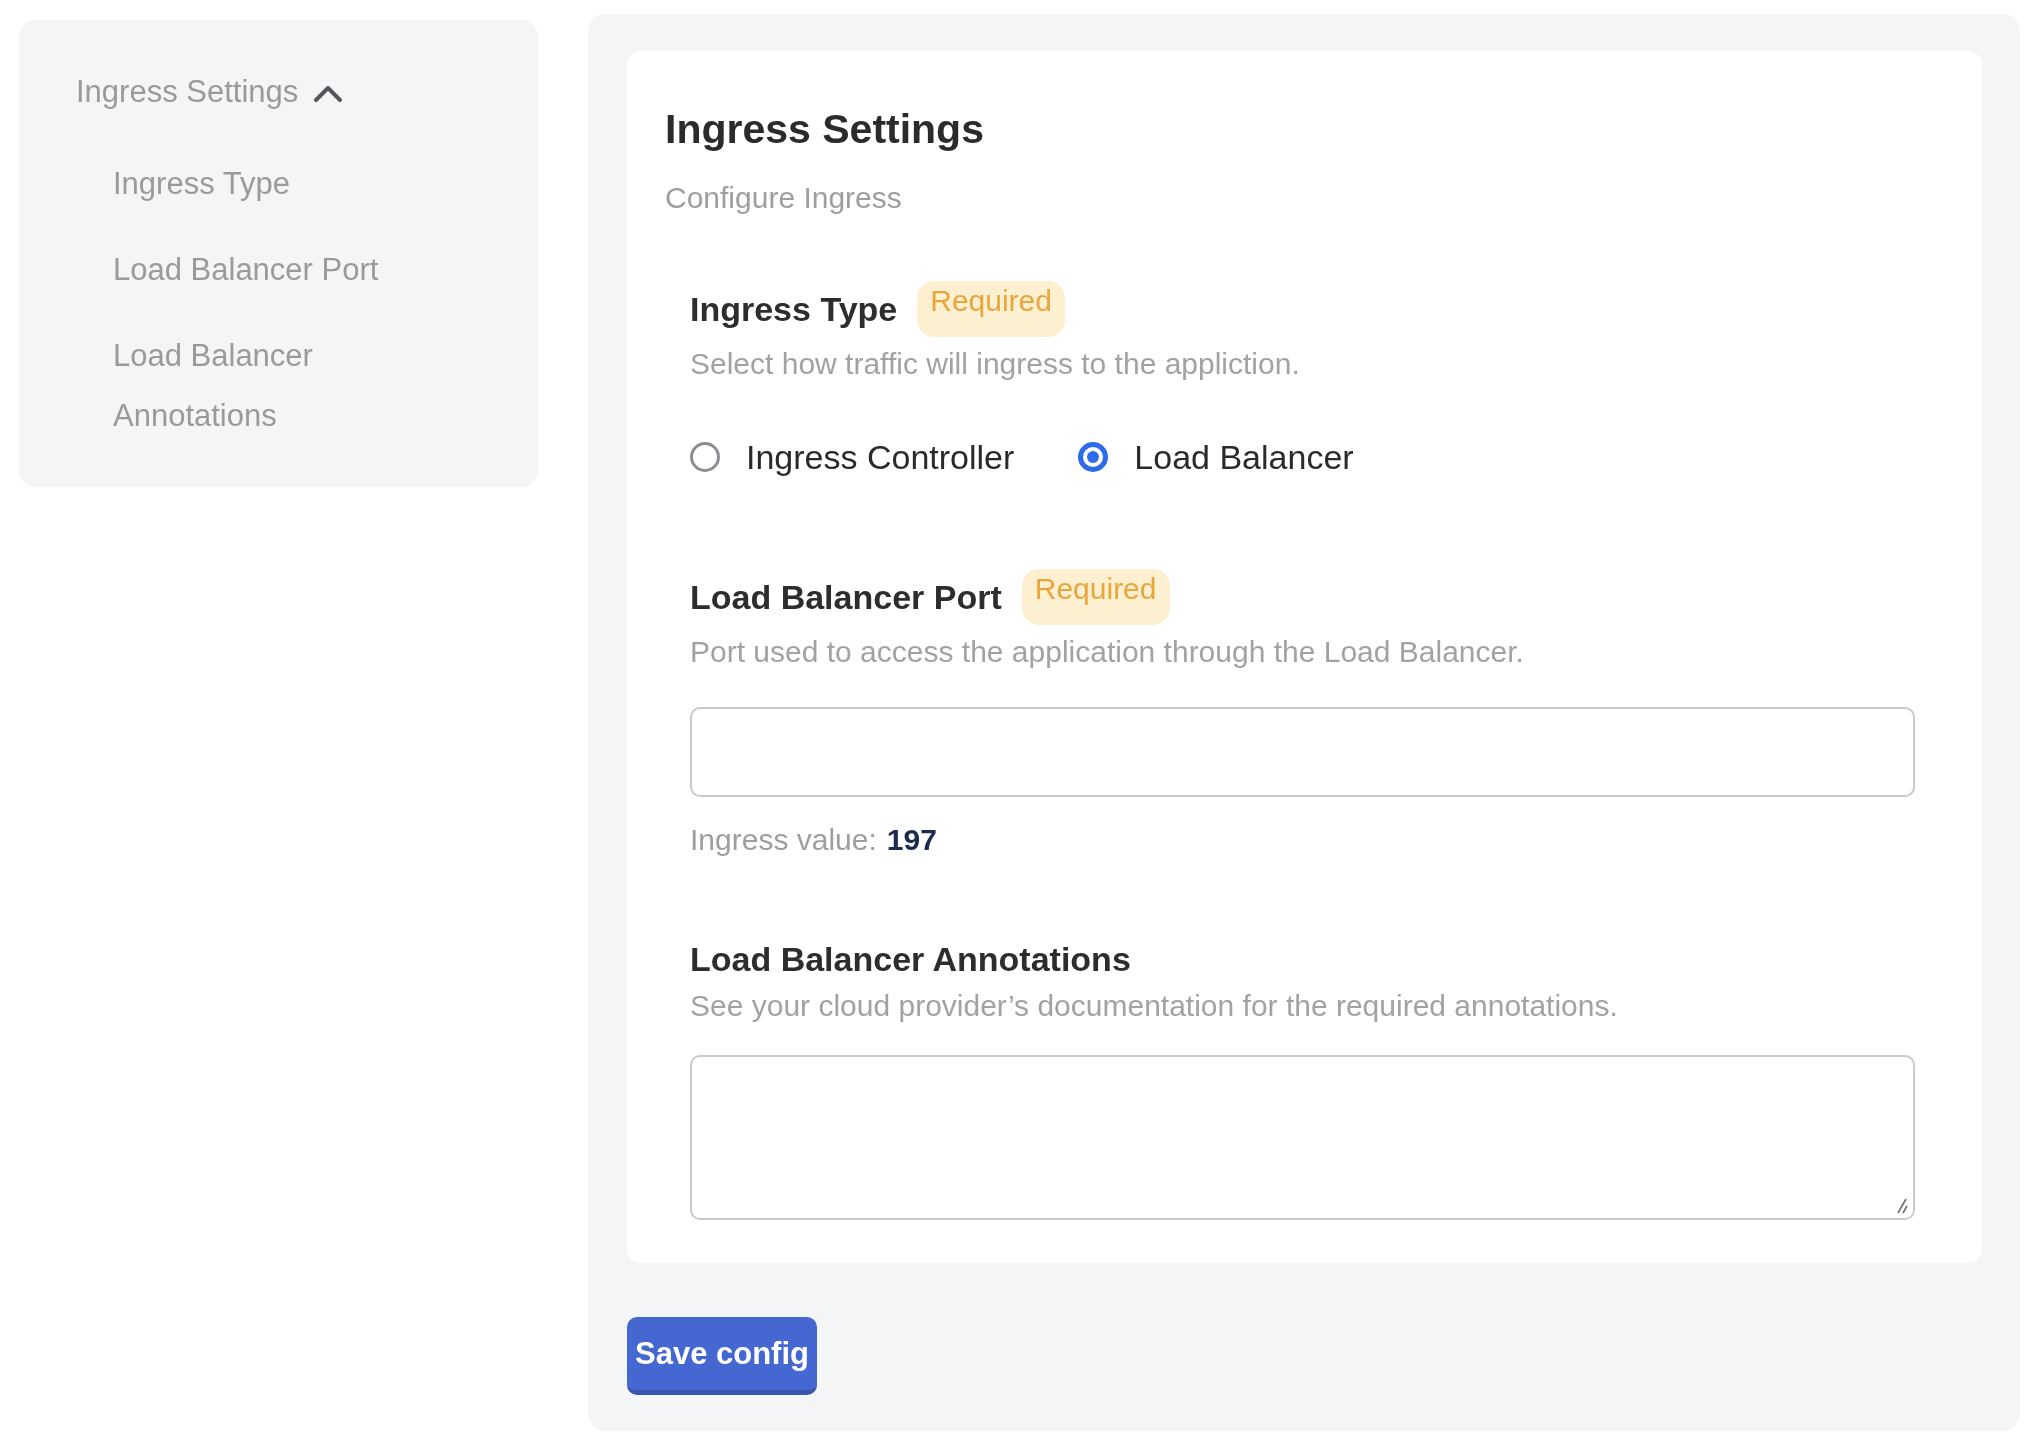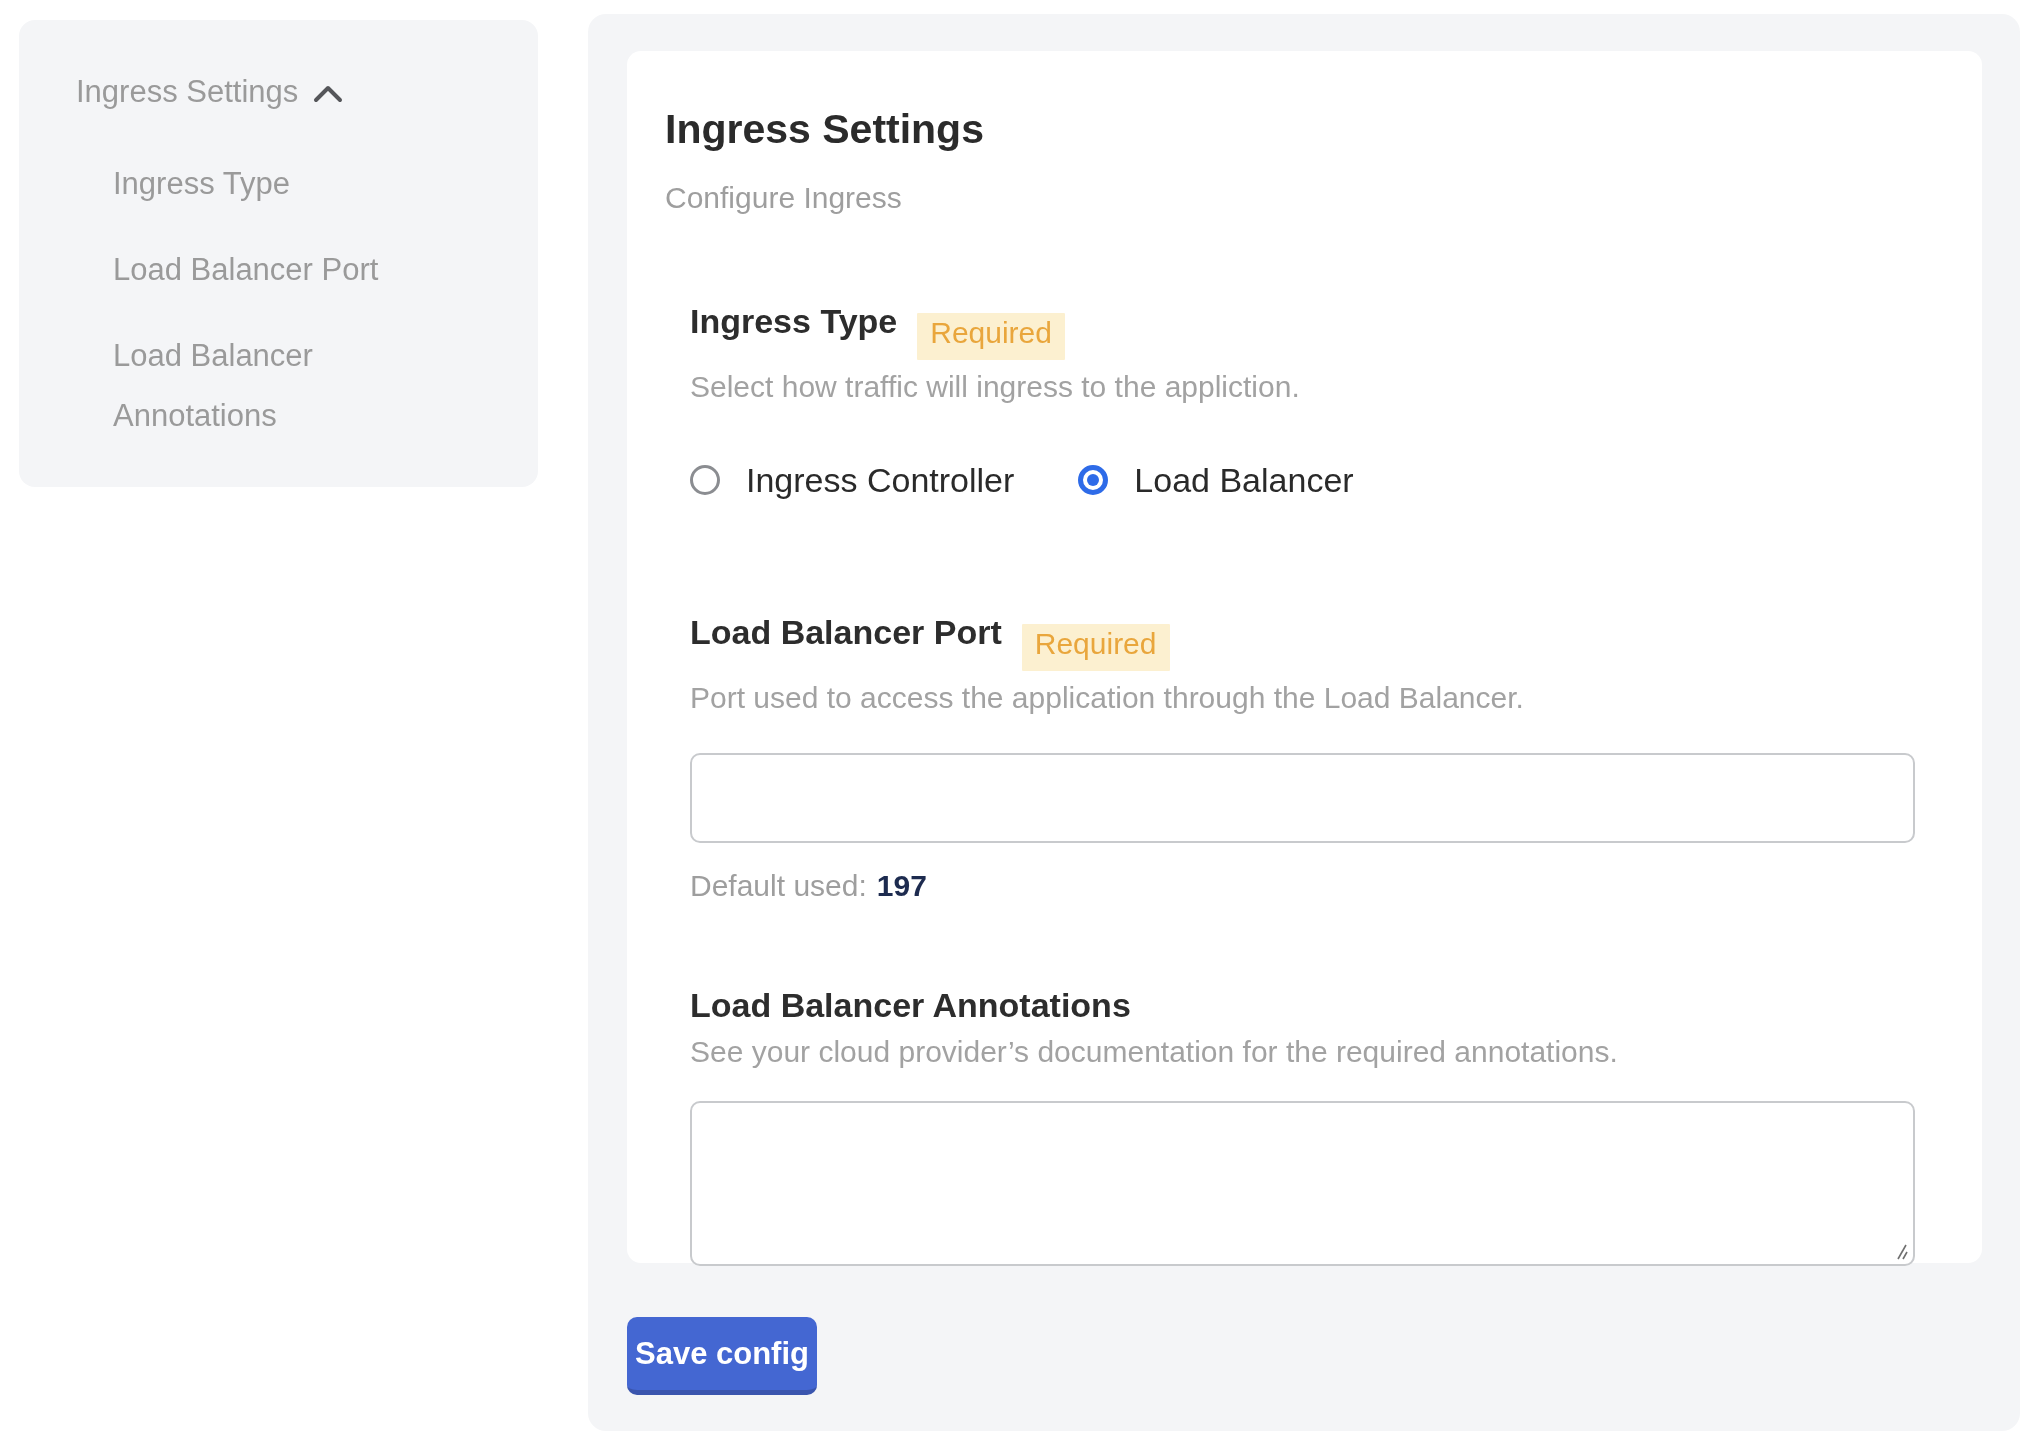--- a/index.html
+++ b/index.html
@@ -37,21 +37,21 @@
 
   .sections { margin-left:25px; }
   .section-1 { margin-top:64px; }
   .section-2 { margin-top:92px; }
   .section-3 { margin-top:80px; }
 
   .label-row { display:flex; align-items:center; gap:20px; }
   .section-label { font-size:34px; line-height:40px; font-weight:600; color:#2d2d2d; }
   .badge {
     background:#fcf0d0; color:#e9a63c; font-size:30px; line-height:30px;
-    padding:5px 13px 12px; border-radius:1px;margin-top:32px;
+    padding:5px 13px 21px; border-radius:17px;
   }
   .section-desc { margin-top:8px; font-size:30px; line-height:38px; color:#a2a2a2; }
 
   
   .radio-row { margin-top:54px; display:flex; align-items:flex-start; }
   .radio-option { display:flex; align-items:center; cursor:pointer; }
   .radio-option + .radio-option { margin-left:64px; }
   .radio-circle {
     width:30px; height:30px; border-radius:50%; background:#fff;
     border:3px solid #8b8d91; margin-right:26px; position:relative; flex:none;
@@ -138,21 +138,21 @@
       <div class="section section-2">
         <div class="label-row">
           <span class="section-label">Load Balancer Port</span>
           <span class="badge">Required</span>
         </div>
         <div class="section-desc">Port used to access the application through the Load Balancer.</div>
 
         <input class="text-input" type="text" value="" style="">
 
         <div class="default-line">
-          <span>Default used:</span><span class="default-value">197</span>
+          <span>Ingress value:</span><span class="default-value">197</span>
         </div>
       </div>
 
       <div class="section section-3">
         <div class="label-row">
           <span class="section-label">Load Balancer Annotations</span>
         </div>
         <div class="section-desc">See your cloud provider’s documentation for the required annotations.</div>
 
         <div class="textarea-wrap">

